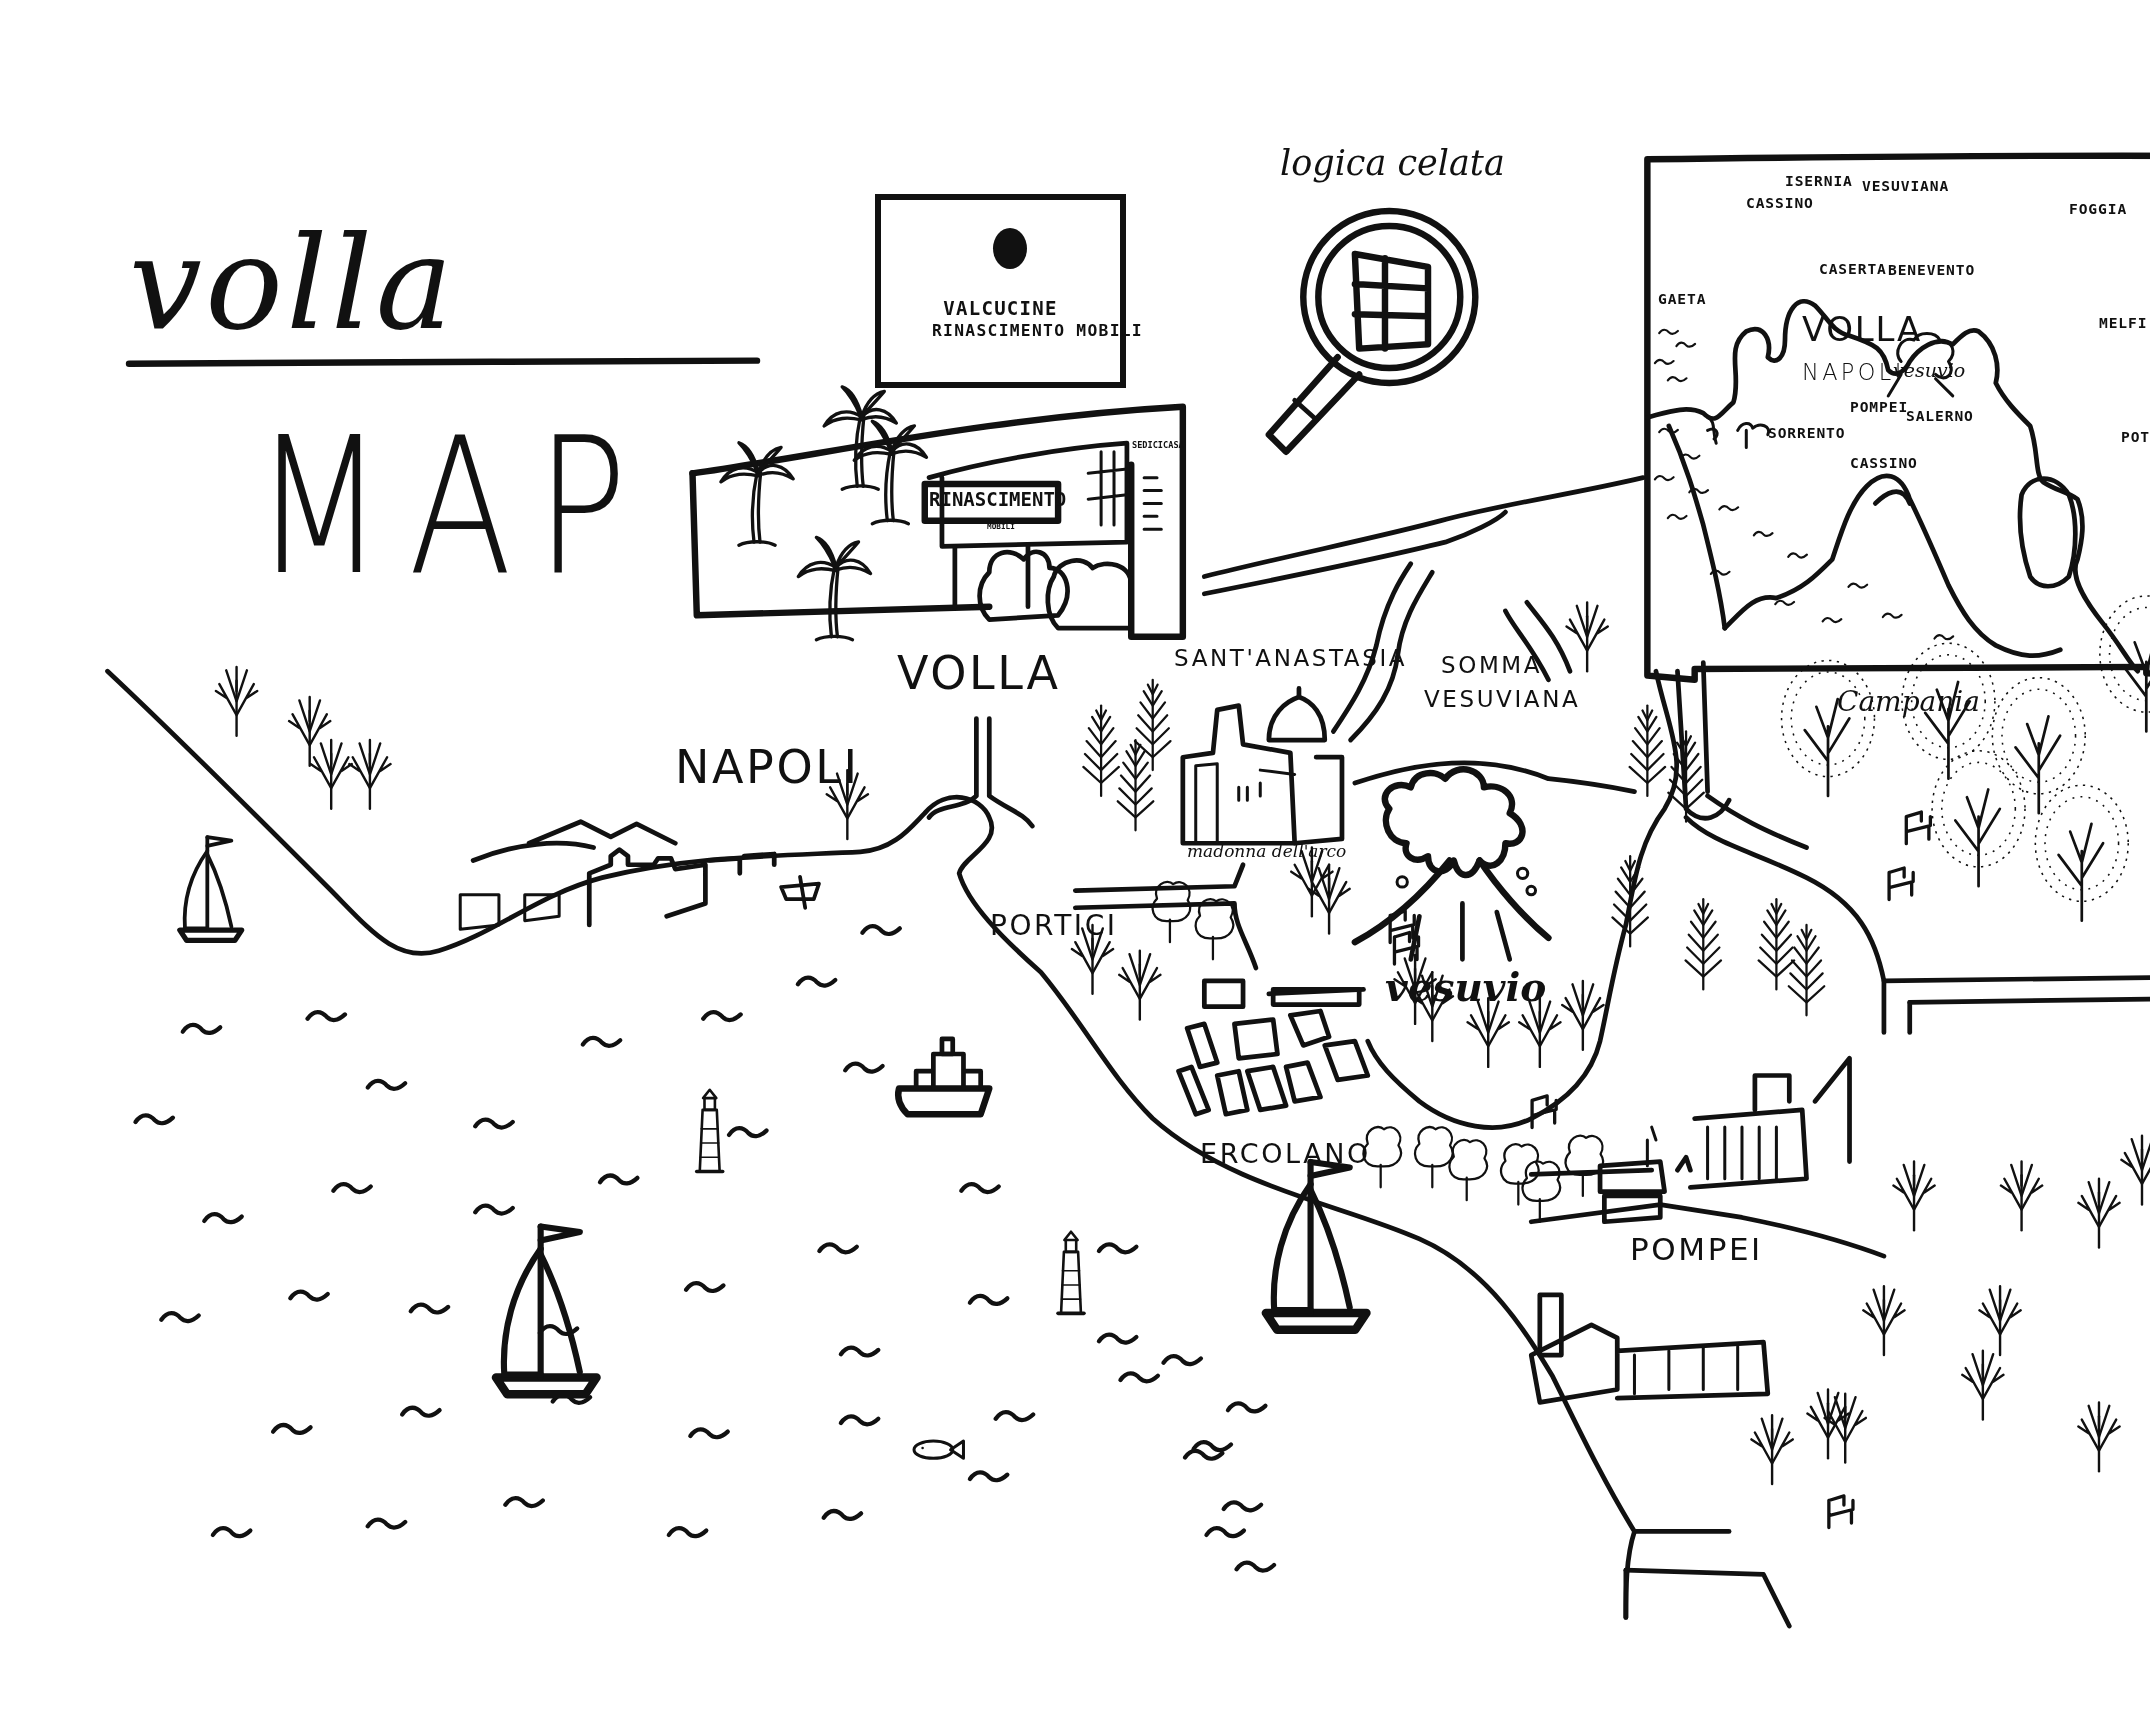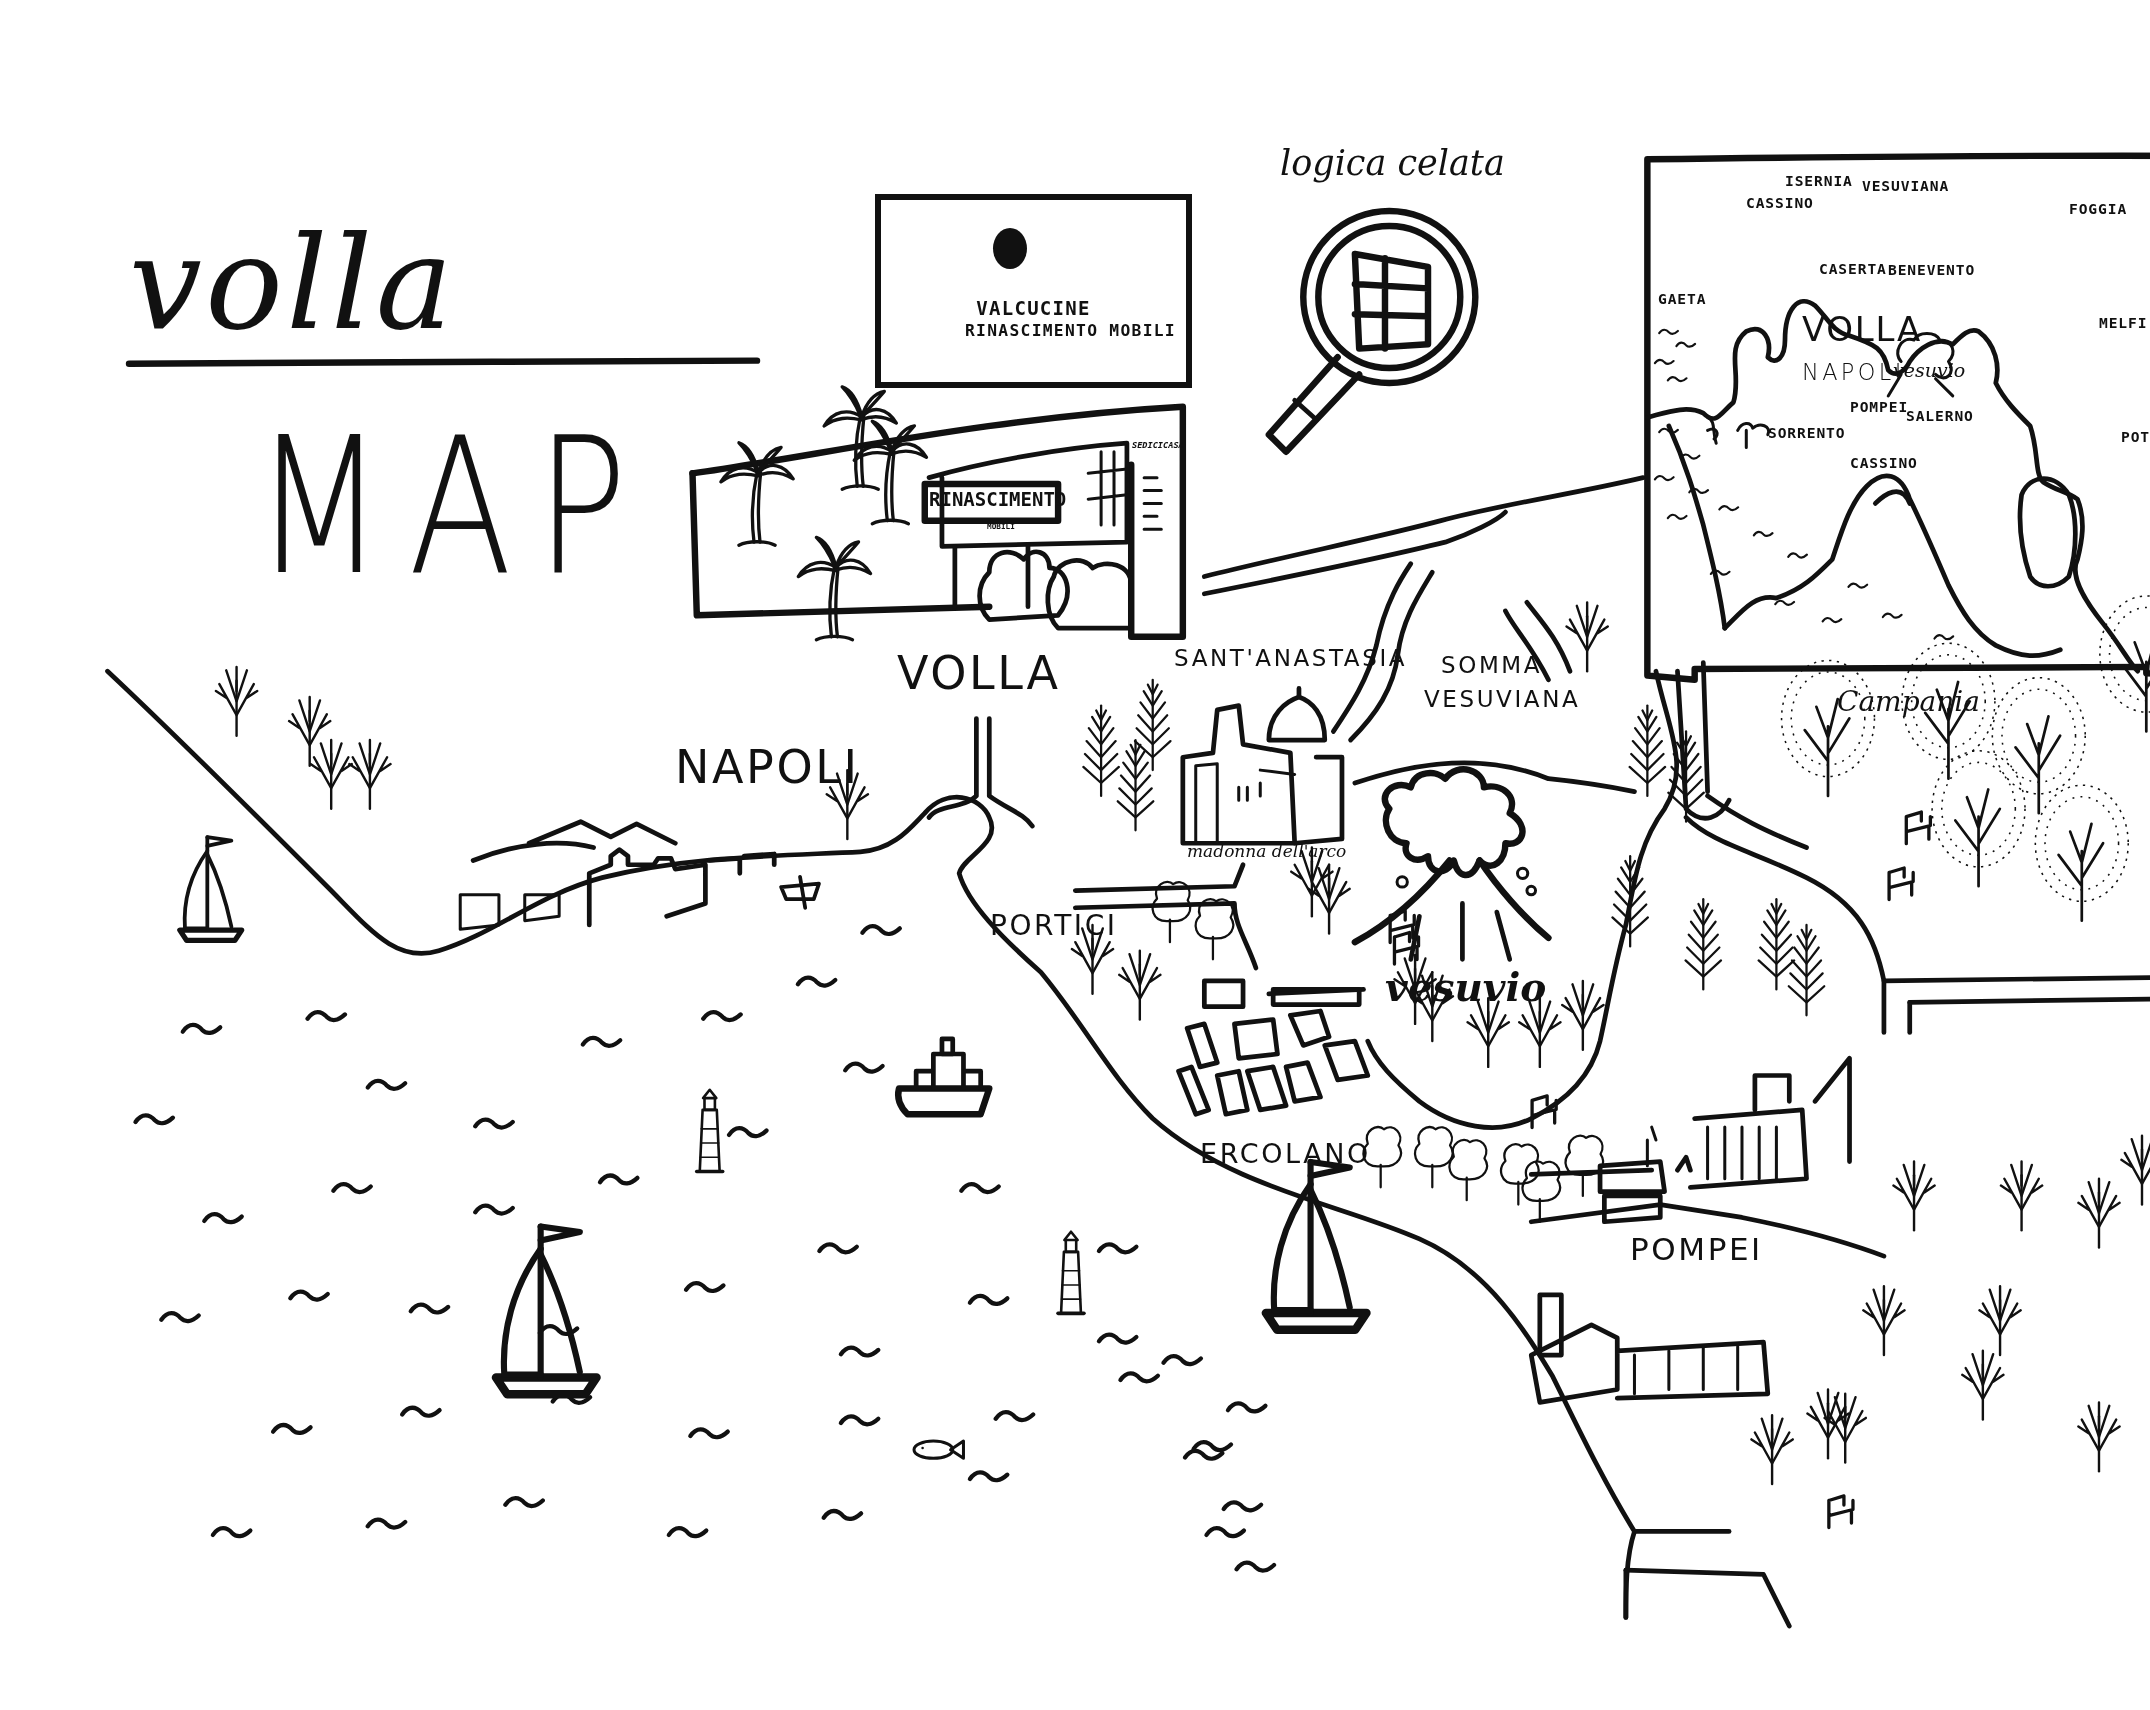--- a/index.html
+++ b/index.html
@@ -346,31 +346,31 @@
       <use href="#bench" transform="translate(4280,3530) scale(0.7)"></use>
       <use href="#bench" transform="translate(3260,2170) scale(0.7)"></use>
       <use href="#bench" transform="translate(3270,2220) scale(0.7)"></use>
       <use href="#fish" transform="translate(2170,3370) scale(1)"></use>
     </g>
 </svg>
 
 <div class="label title-script" style="left:129px; top:219px;">volla</div>
 <div class="label title-map" style="left:254px; top:413px;">MAP</div>
 
-<div class="sign-box" style="left:875px; top:194px; width:317px; height:194px;">
+<div class="sign-box" style="left:875px; top:194px; width:251px; height:194px;">
   <div class="sign-logo" style="left:112px; top:28px; width:34px; height:41px;"></div>
   <div class="sign-text hand" style="top:97px; font-size:19px;">VALCUCINE</div>
   <div class="sign-text hand" style="top:121px; font-size:16.3px;margin-left:37px;">RINASCIMENTO MOBILI</div>
 </div>
 
 <div class="label script" style="left:1280px; top:146px; font-size:35px;">logica celata</div>
 
 <div class="label hand" style="left:929px; top:490px; font-size:19px;">RINASCIMENTO</div>
 <div class="label hand" style="left:987px; top:523px; font-size:7.7px;">MOBILI</div>
-<div class="label hand" style="left:1132px; top:441px; font-size:8.6px;font-style:italic;">SEDICICASA</div>
+<div class="label hand" style="left:1132px; top:441px; font-size:8.6px;">SEDICICASA</div>
 
 <div class="label caps lbl-big" style="left:897px; top:650px;">VOLLA</div>
 <div class="label caps lbl-big" style="left:675px; top:744px;">NAPOLI</div>
 <div class="label caps lbl-small" style="left:1174px; top:647px;">SANT'ANASTASIA</div>
 <div class="label caps lbl-small" style="left:1441px; top:654px;">SOMMA</div>
 <div class="label caps lbl-small" style="left:1424px; top:688px;">VESUVIANA</div>
 <div class="label script" style="left:1187px; top:843px; font-size:17px;">madonna dell'arco</div>
 <div class="label caps lbl-small" style="left:990px; top:912px; font-size:28px;">PORTICI</div>
 <div class="label script" style="left:1385px; top:968px; font-size:39px; font-weight:700;">vesuvio</div>
 <div class="label caps lbl-small" style="left:1200px; top:1140px; font-size:27px;">ERCOLANO</div>

